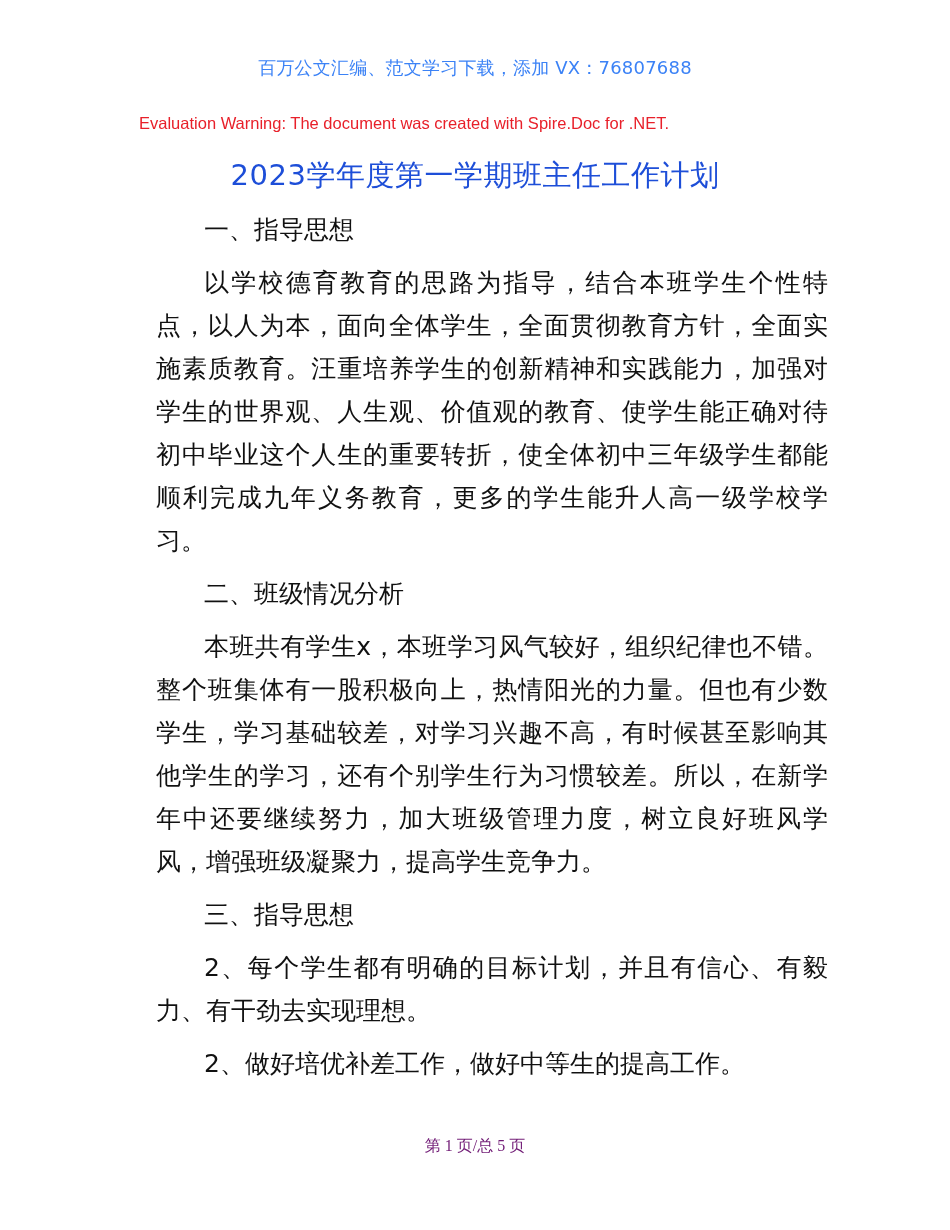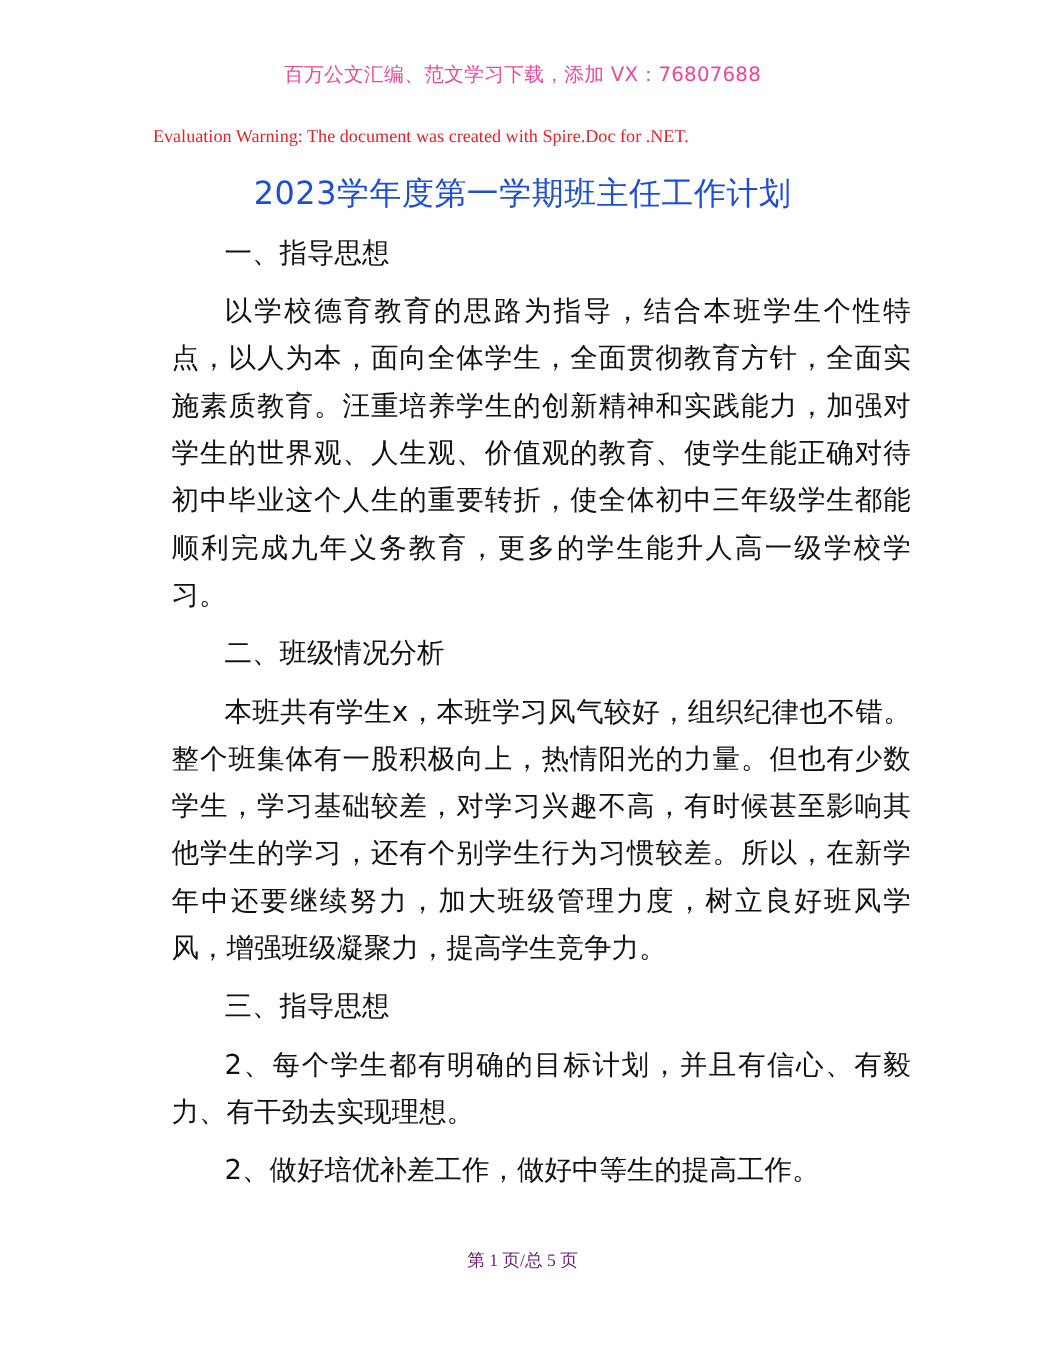--- a/index.html
+++ b/index.html
@@ -20,28 +20,28 @@
     left: 0; top: 0;
     width: 950px; height: 1230px;
   }
   .promo-header {
     position: absolute;
     top: 56px;
     left: 0;
     width: 950px;
     text-align: center;
     font-size: 18px;
-    color: #ec4899;
+    color: #3b82f6;
     letter-spacing: 0.2px;
   }
   .eval-warning {
     position: absolute;
     top: 114px;
     left: 139px;
-    font-family: Liberation Serif, serif;
+    font-family: Liberation Sans, sans-serif;
     font-size: 16.5px;
     color: #e8202a;
     white-space: nowrap;
   }
   .doc-title {
     position: absolute;
     top: 156px;
     left: 0;
     width: 950px;
     text-align: center;

